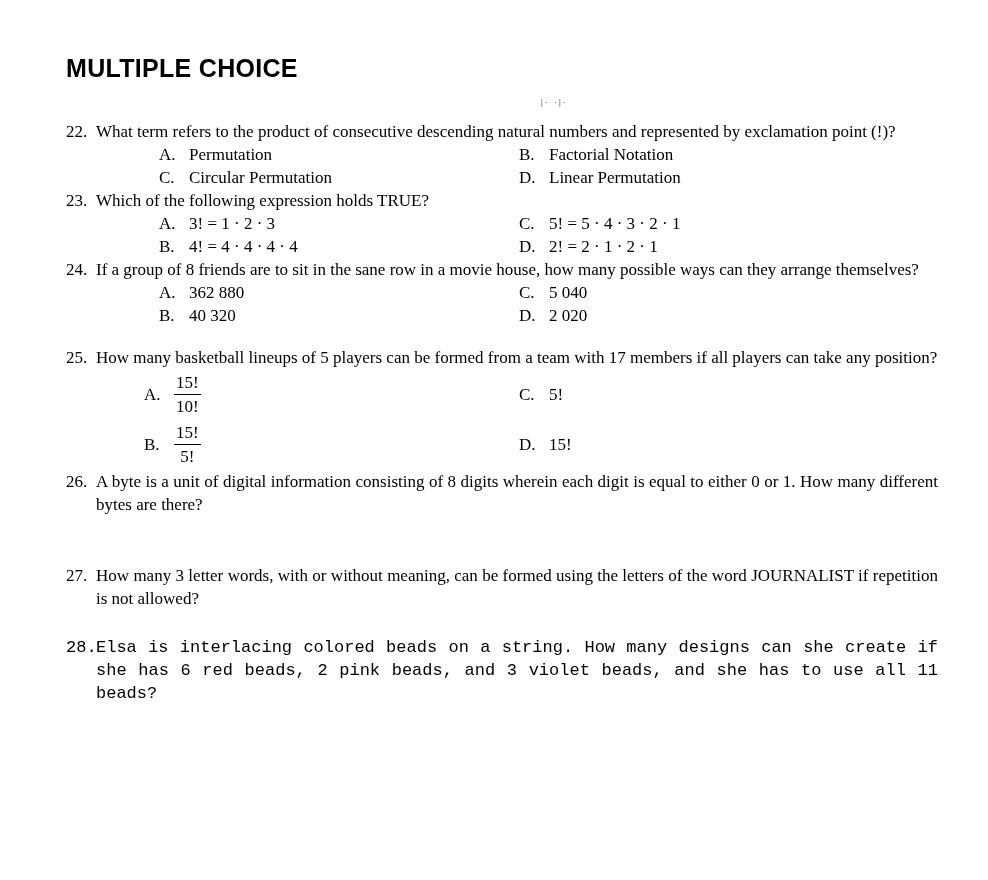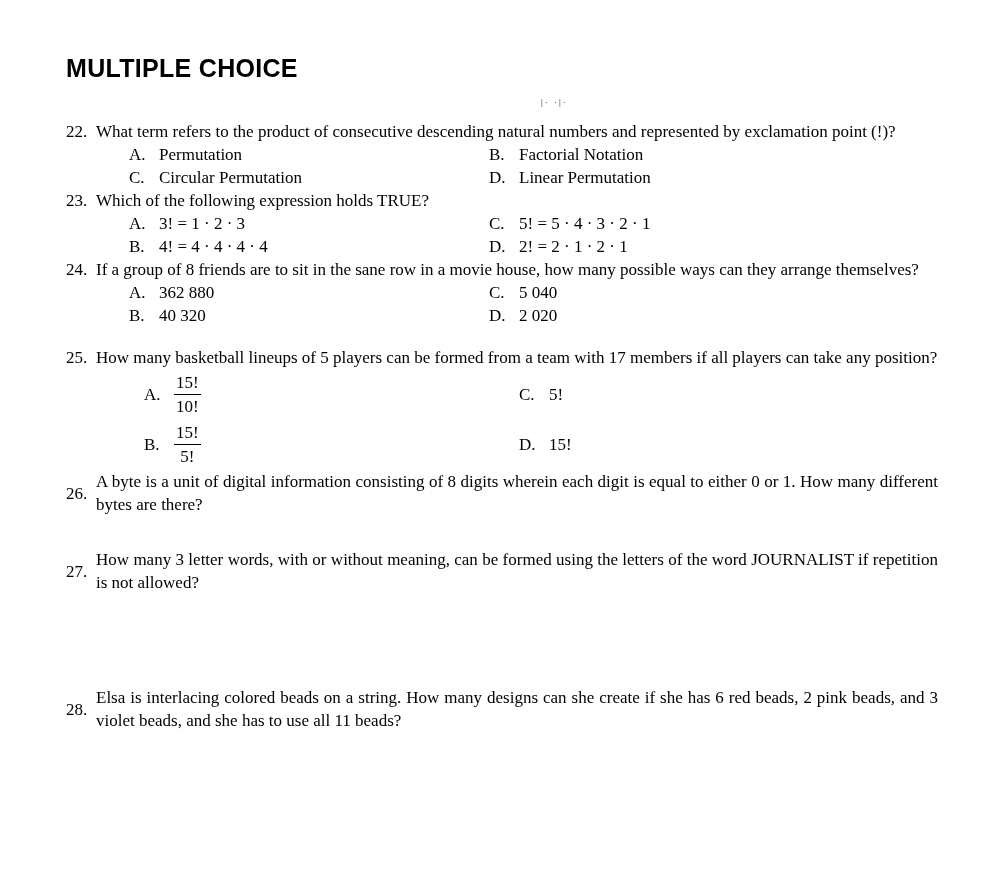--- a/index.html
+++ b/index.html
@@ -11,42 +11,42 @@
   .page { padding:44px 50px 0 66px; }
   .doc-title {
     font-family:"Liberation Sans", sans-serif; font-weight:bold;
     font-size:25px; letter-spacing:0.3px; margin:10px 0 0 0;
   }
   .artifact {
     position:absolute; top:97px; left:541px; font-size:9px;
     letter-spacing:2px; color:#111; font-family:"Liberation Serif", serif;
   }
   .questions { margin-top:37px; }
-  .q-row { display:flex;align-items:center; }
+  .q-row { display:flex; }
   .q-num { flex:0 0 30px; width:30px; line-height:23px; }
   .q-text { flex:1; text-align:justify; line-height:23px; }
   .opts {
-    margin-left:63px; display:grid; grid-template-columns:360px auto;
+    margin-left:93px; display:grid; grid-template-columns:360px auto;
     grid-auto-flow:column; grid-template-rows:repeat(2,23px); line-height:23px;
   }
   .opt-label { display:inline-block; width:30px; }
   .clip { max-height:41px; overflow:hidden; }
   .opts-frac {
     margin-left:78px; display:grid; grid-template-columns:375px auto;
     grid-auto-flow:column; grid-template-rows:repeat(2,auto);
     align-items:center; row-gap:5px; margin-top:3px;
   }
   .frac-opt { display:flex; align-items:center; }
   .frac { display:inline-flex; flex-direction:column; text-align:center; line-height:21px; }
   .frac .num { border-bottom:1.4px solid #000; padding:0 2px 1px 2px; }
   .frac .den { padding-top:1px; }
   .q25 { margin-top:24px; }
   .q26 { margin-top:3px; }
-  .q27 { margin-top:32px; }
-  .q28 { margin-top:92px; }
+  .q27 { margin-top:48px; }
+  .q28 { margin-top:26px;font-family:Liberation Mono, monospace; }
 </style>
 </head>
 <body>
 
 <div class="artifact">|· ·|·</div>
 
 <div class="page">
 
   <h1 class="doc-title">MULTIPLE CHOICE</h1>
 

